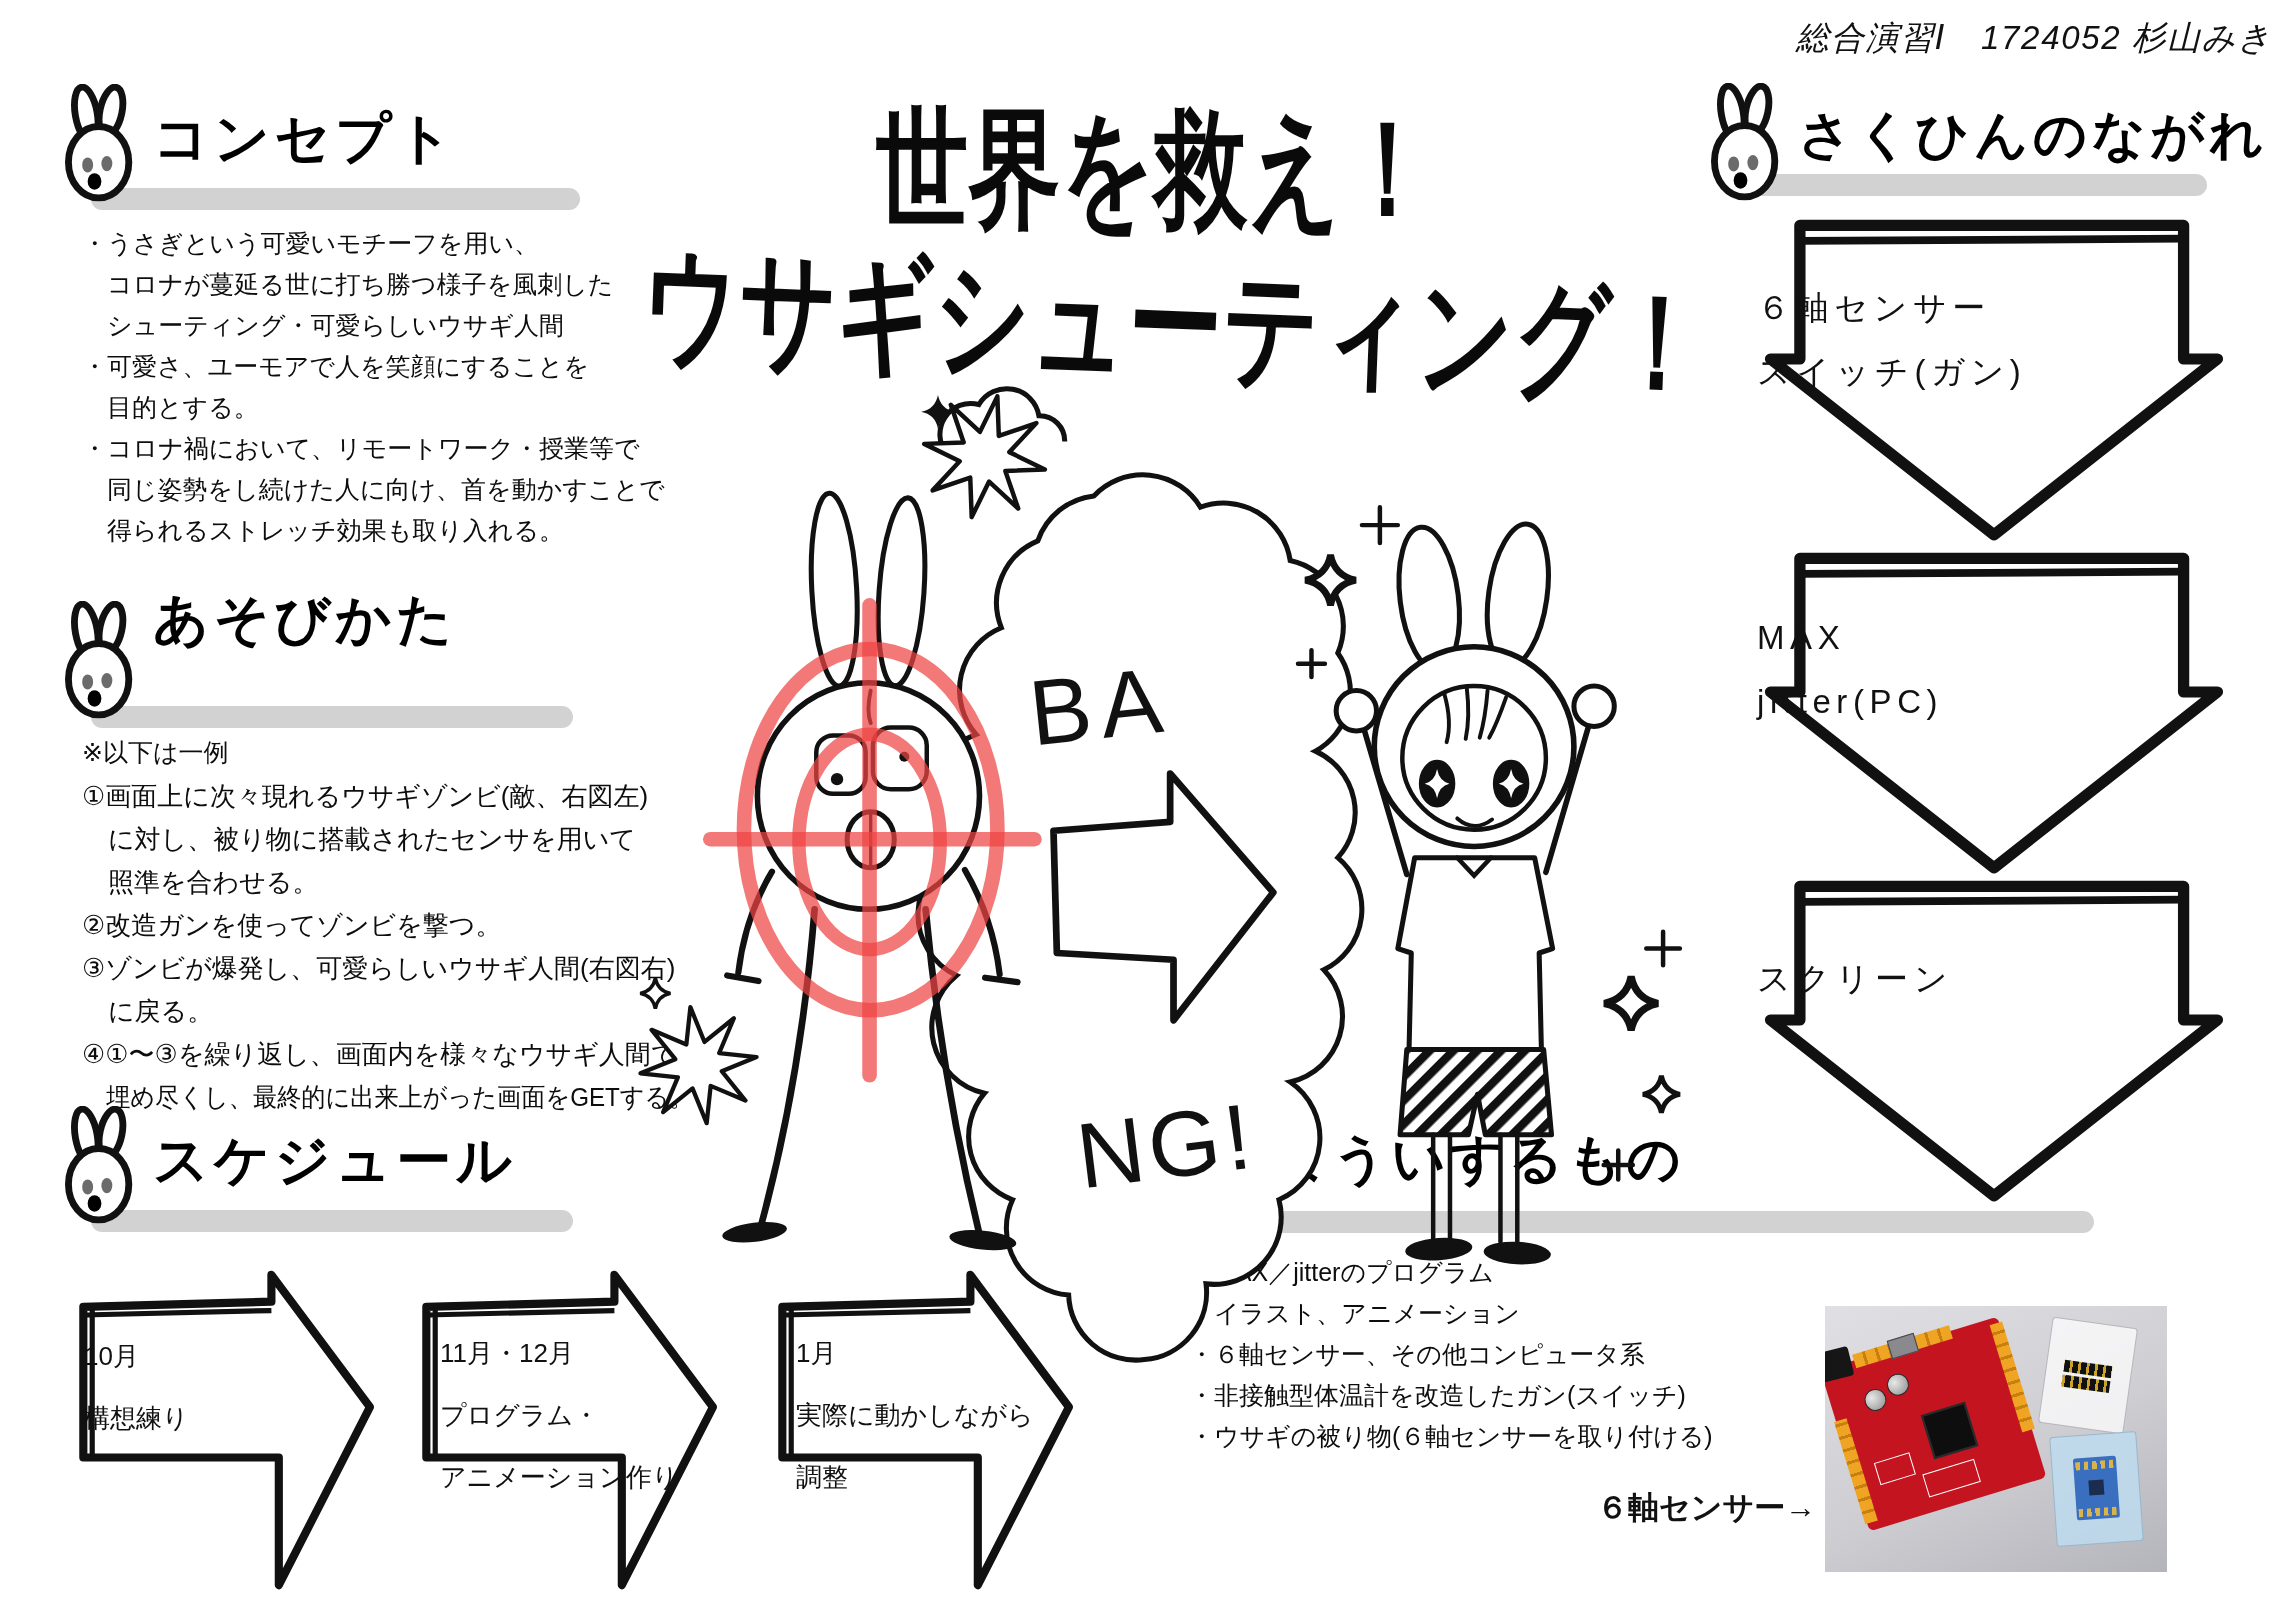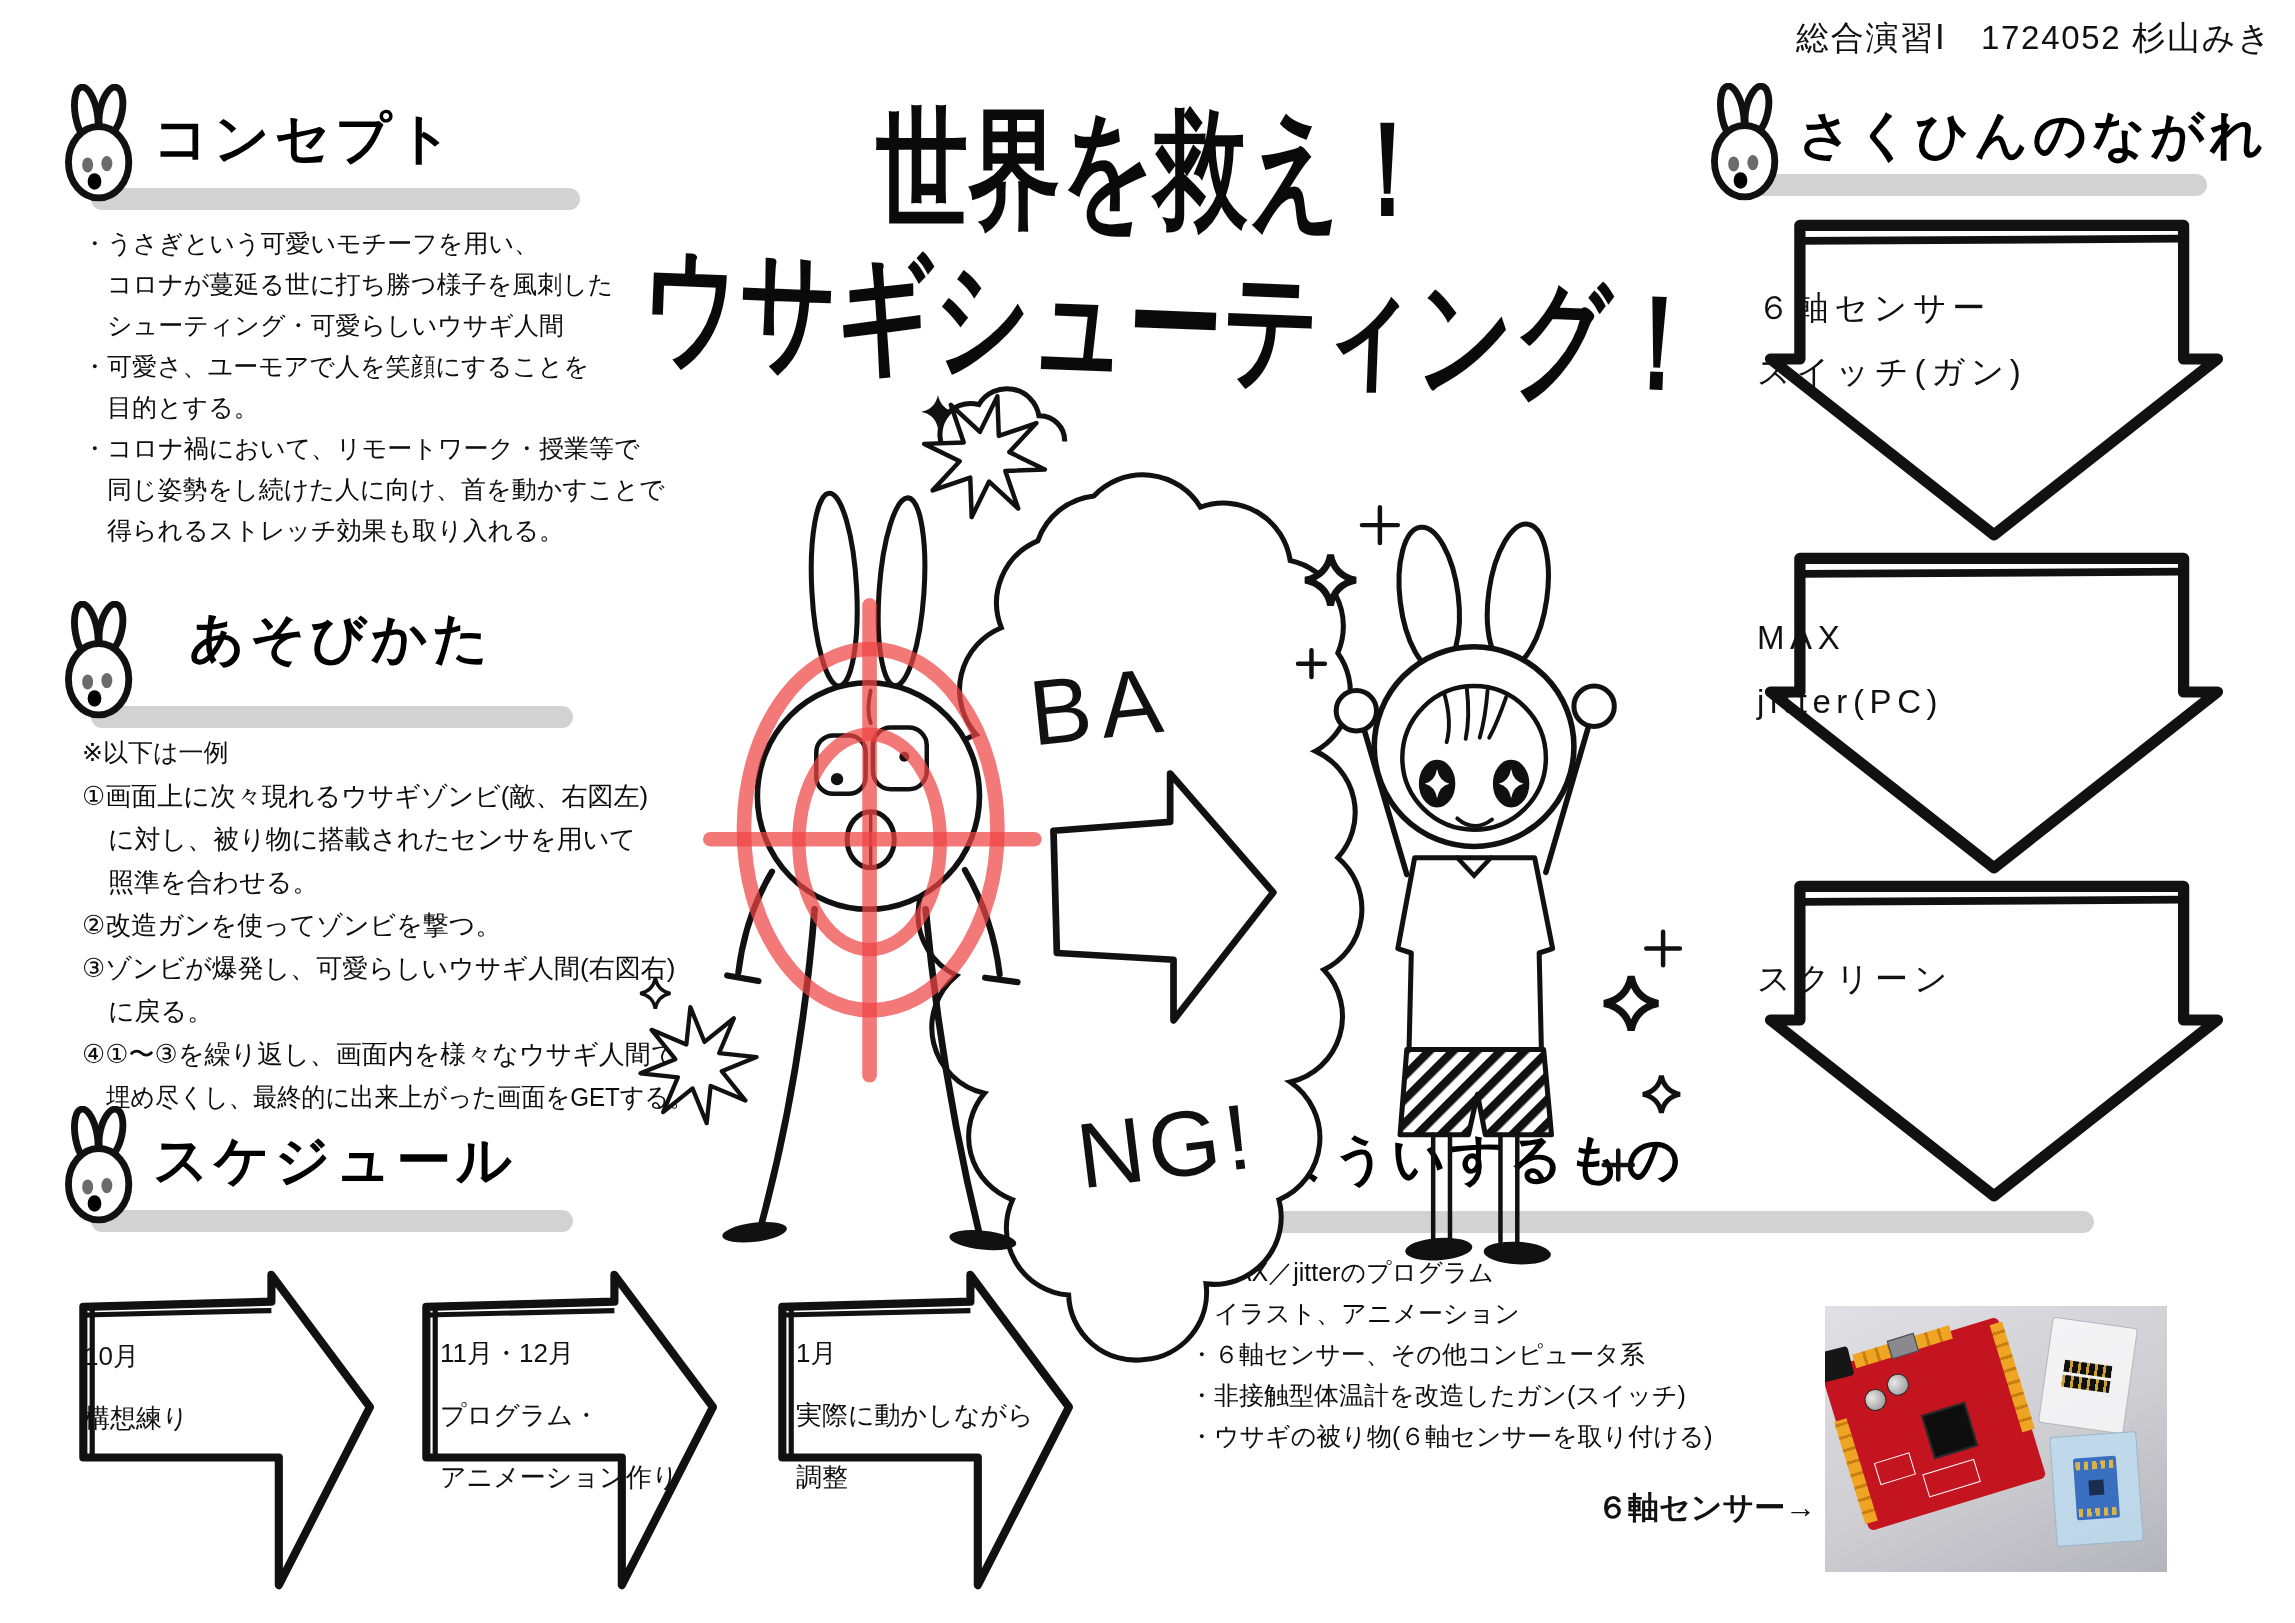--- a/index.html
+++ b/index.html
@@ -1,19 +1,19 @@
 <!DOCTYPE html>
 <html style="font-size:9px"><head>
 <meta charset="utf-8">
 <style>
   html,body{margin:0;padding:0;background:#888;}
   .page{position:relative;width:2295px;height:1623px;background:#ffffff;overflow:hidden;
         font-family:"Liberation Sans","DejaVu Sans",sans-serif;color:#111;}
   .abs{position:absolute;}
-  .credit{position:absolute;top:15.7px;right:22.4px;font-size:33px;letter-spacing:1.7px;white-space:nowrap;}
+  .credit{position:absolute;top:15.7px;right:22.4px;font-size:33px;letter-spacing:1.7px;white-space:nowrap;font-style:italic;}
   .title-line{position:absolute;font-weight:bold;color:#0a0a0a;white-space:nowrap;transform-origin:left top;}
   #title1{left:876px;top:83px;font-size:130px;transform:scaleX(.71);}
   #title2{left:646px;top:218px;font-size:130px;transform:rotate(2.2deg) scaleX(.73);}
   .hbar{position:absolute;height:22.4px;background:#d2d2d2;border-radius:12.3px;}
   .htxt{position:absolute;font-weight:bold;font-size:55px;letter-spacing:4.5px;white-space:nowrap;color:#000;}
   .rabbit{position:absolute;width:84px;height:118px;}
   .textcol{position:absolute;font-size:25px;line-height:41px;white-space:nowrap;color:#0d0d0d;}
   .howto-list .line:last-child{transform:scaleX(.93);transform-origin:left;}
   .sch-svg,.flow-svg{position:absolute;}
   .sch-text{position:absolute;font-size:26px;line-height:62px;white-space:nowrap;}
@@ -74,21 +74,21 @@
       <div class="line">　コロナが蔓延る世に打ち勝つ様子を風刺した</div>
       <div class="line">　シューティング・可愛らしいウサギ人間</div>
       <div class="line">・可愛さ、ユーモアで人を笑顔にすることを</div>
       <div class="line">　目的とする。</div>
       <div class="line">・コロナ禍において、リモートワーク・授業等で</div>
       <div class="line">　同じ姿勢をし続けた人に向け、首を動かすことで</div>
       <div class="line">　得られるストレッチ効果も取り入れる。</div>
     </div>
 
   <div class="hbar" style="left:91px;top:706px;width:482px;"></div>
-  <div class="htxt" style="left:153px;top:602px;margin-left:36px;">あそびかた</div>
+  <div class="htxt" style="left:153px;top:583px;">あそびかた</div>
   <svg class="rabbit" style="left:58px;top:601px;" viewBox="0 0 60 86">
     <g fill="#ffffff" stroke="#111" stroke-width="5">
       <ellipse cx="20" cy="22" rx="8" ry="20" transform="rotate(-10 20 22)"></ellipse>
       <ellipse cx="38" cy="20" rx="8" ry="18" transform="rotate(12 38 20)"></ellipse>
       <ellipse cx="29" cy="57" rx="22" ry="26"></ellipse>
     </g>
     <ellipse cx="21" cy="59" rx="4" ry="5.5" fill="#6b6b6b"></ellipse>
     <ellipse cx="35" cy="58" rx="4" ry="5.5" fill="#6b6b6b"></ellipse>
     <ellipse cx="26" cy="71" rx="5" ry="6" fill="#000"></ellipse>
   </svg>

